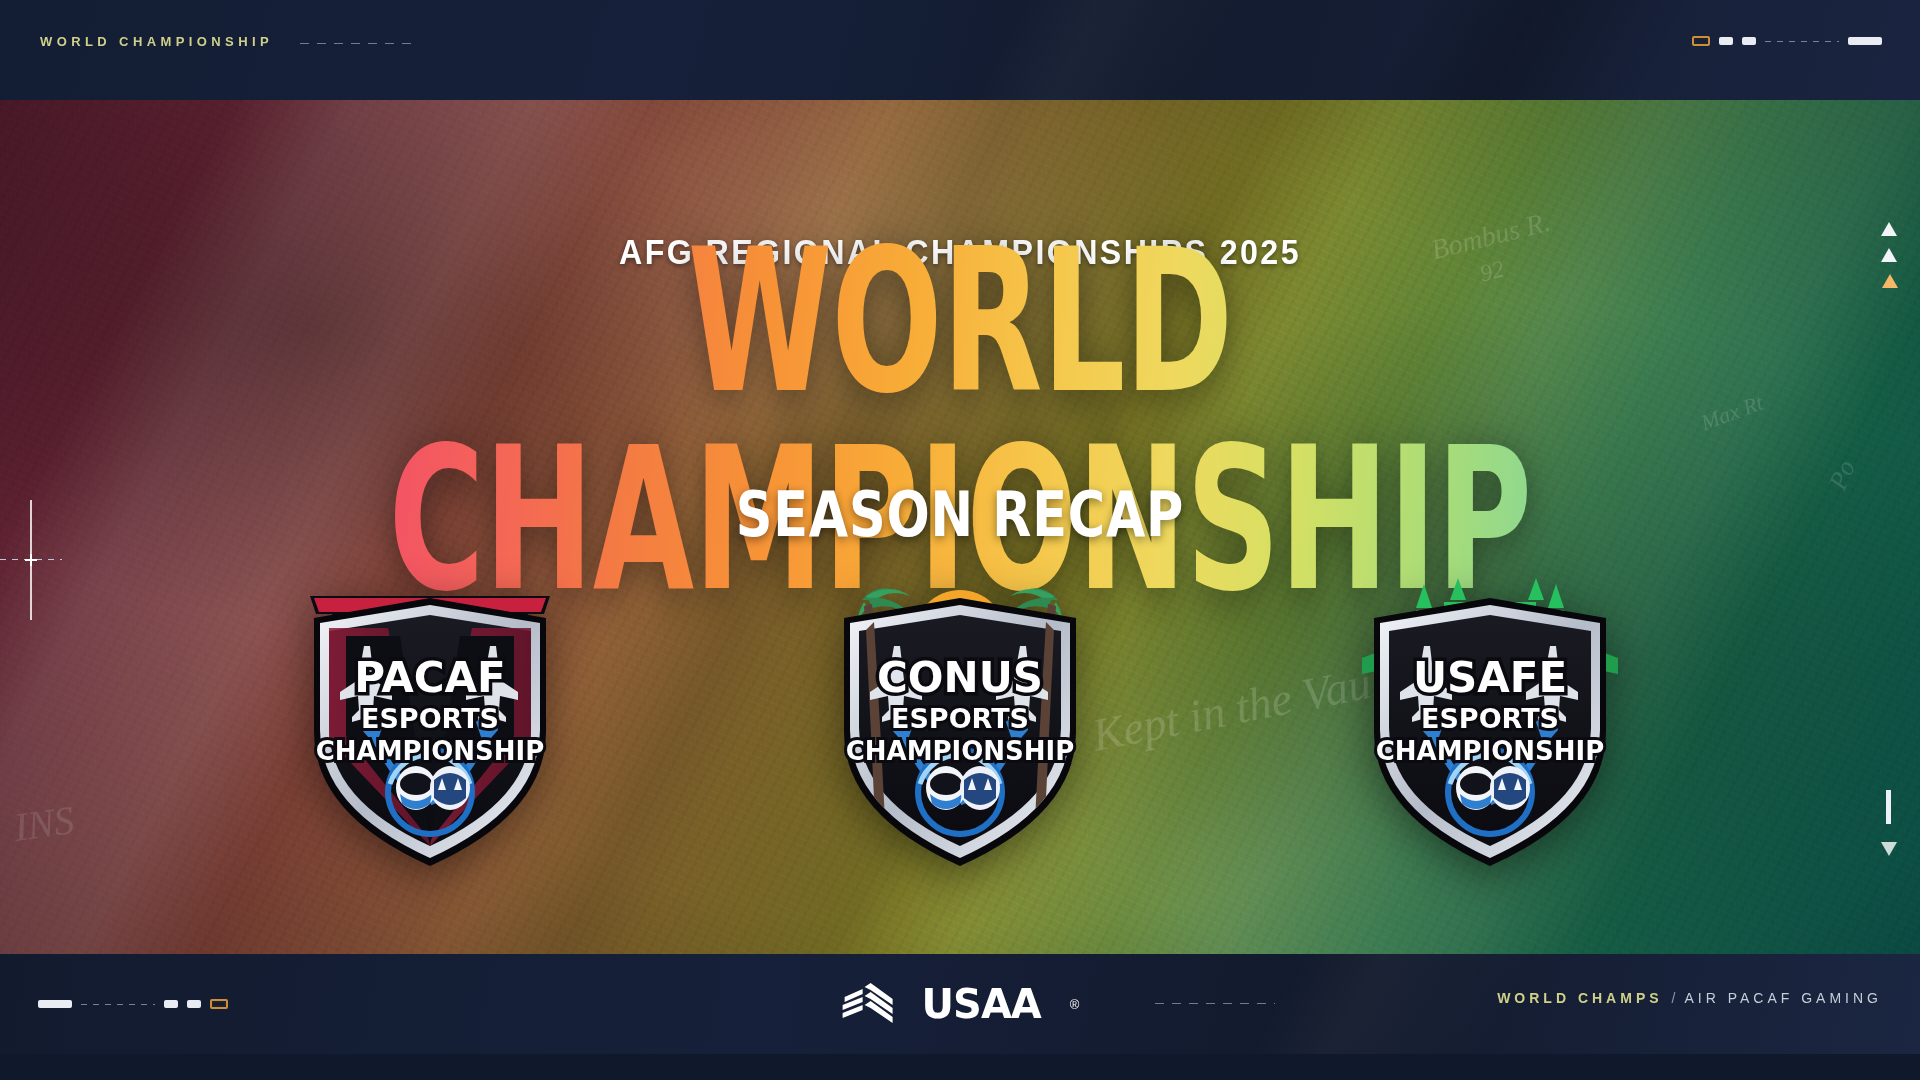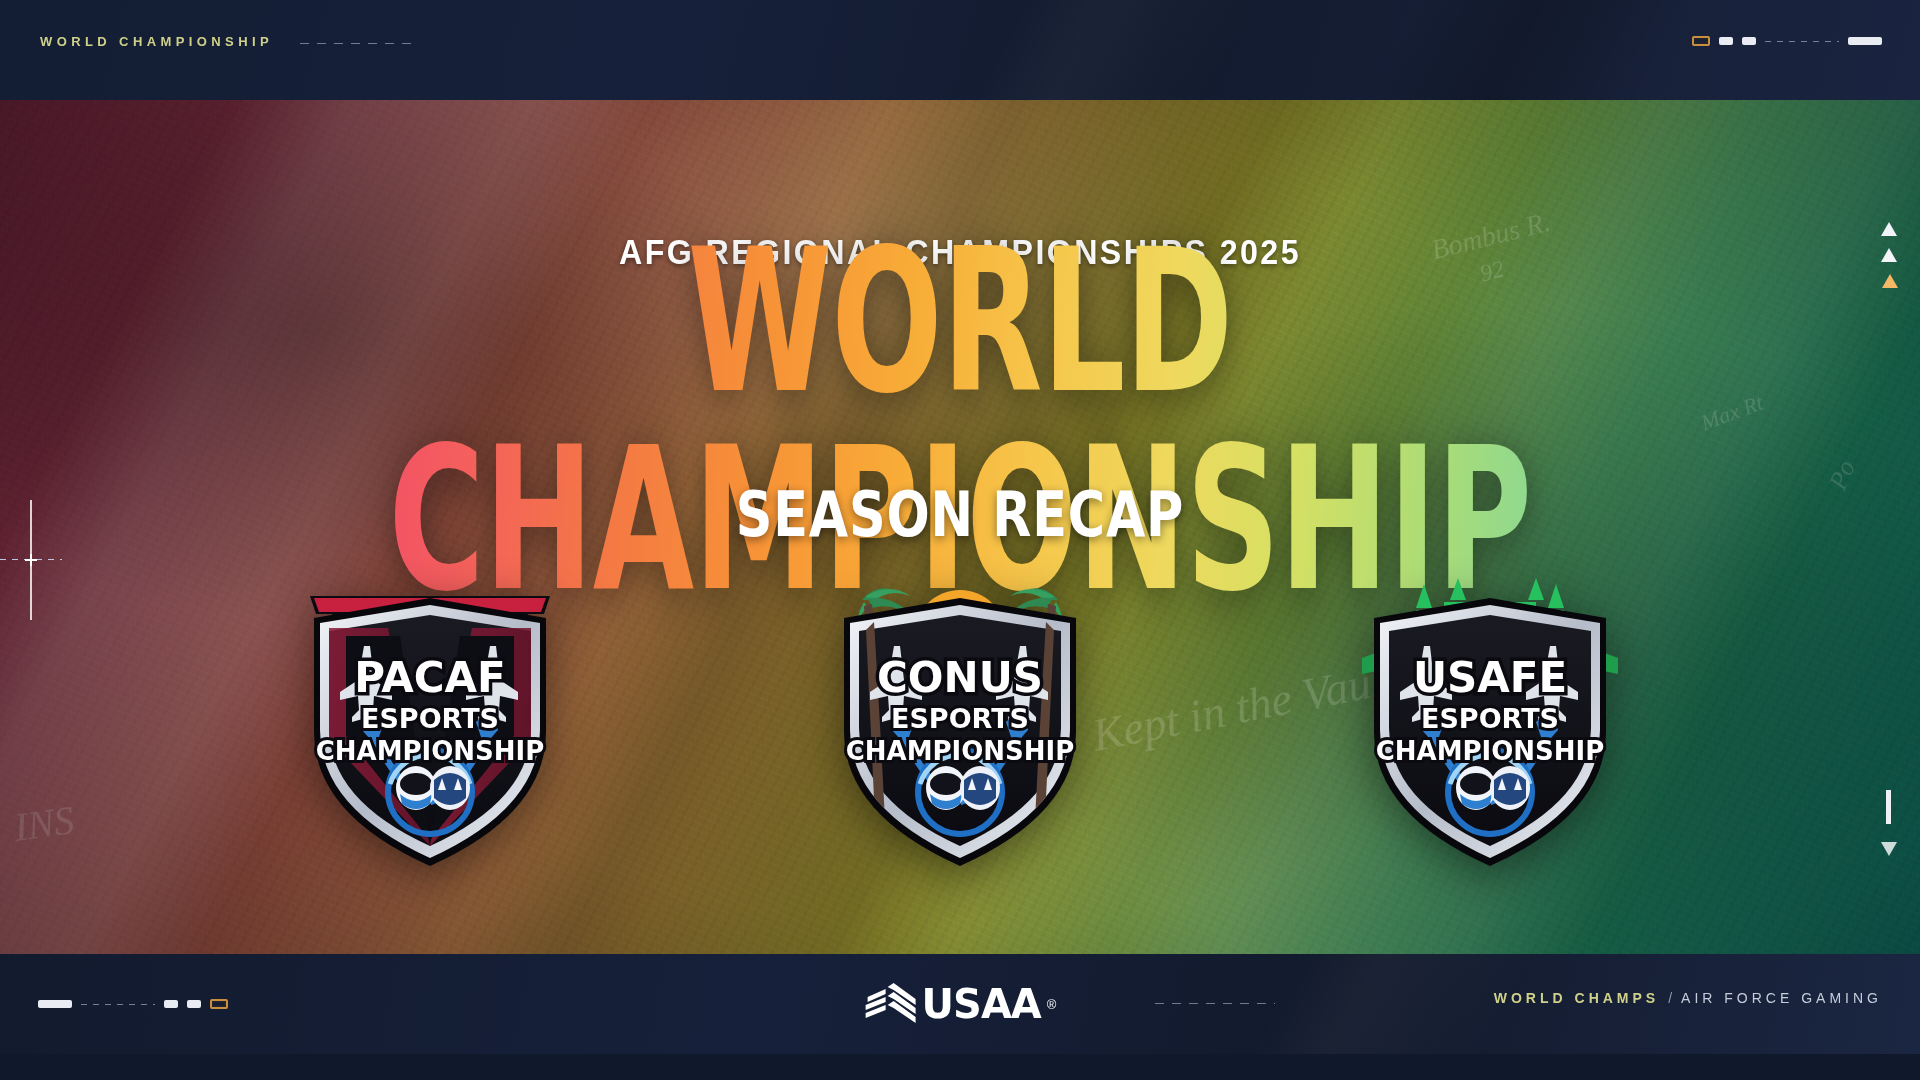--- a/index.html
+++ b/index.html
@@ -156,21 +156,21 @@
     background:linear-gradient(100deg,#121b2e 0%,#16203a 40%,#121a2c 70%,#1b2642 100%);
     z-index:40; overflow:hidden;
   }
   .footbar:after{
     content:""; position:absolute; inset:0;
     background:linear-gradient(118deg, rgba(255,255,255,0) 66%, rgba(255,255,255,.035) 70%, rgba(255,255,255,0) 78%);
   }
   #ft-hud{ left:38px; top:45px; }
   .usaa{
     position:absolute; left:50%; top:50%; transform:translate(-50%,-50%);
-    display:flex; align-items:center; gap:4px; z-index:3;justify-content:flex-end;
+    display:flex; align-items:center; gap:27px; z-index:3;justify-content:flex-end;
   }
   .usaa-word{ color:#fff; font-size:40px; font-weight:bold; letter-spacing:-1px;
               font-family:"DejaVu Sans", sans-serif; line-height:1; }
   .usaa-reg{ color:#fff; font-size:13px; vertical-align:super; margin-left:2px; }
   #ft-dash{ right:645px; top:49px; width:120px; z-index:3; }
   .foot-right{
     position:absolute; right:38px; top:36px; z-index:3;
     display:flex; align-items:center; gap:9px;
     font-size:14px; font-weight:bold; letter-spacing:4px; white-space:nowrap;
   }
@@ -496,17 +496,17 @@
       </svg>
       <span class="usaa-word">USAA</span>
       <span class="usaa-reg">®</span>
     </div>
 
     <div class="dash-line" id="ft-dash"></div>
 
     <div class="foot-right">
       <span class="fr-a">WORLD CHAMPS</span>
       <span class="fr-sep">/</span>
-      <span class="fr-b">AIR FORCE GAMING</span>
+      <span class="fr-b">AIR PACAF GAMING</span>
     </div>
   </div>
 
 </div>
 
 </body></html>

